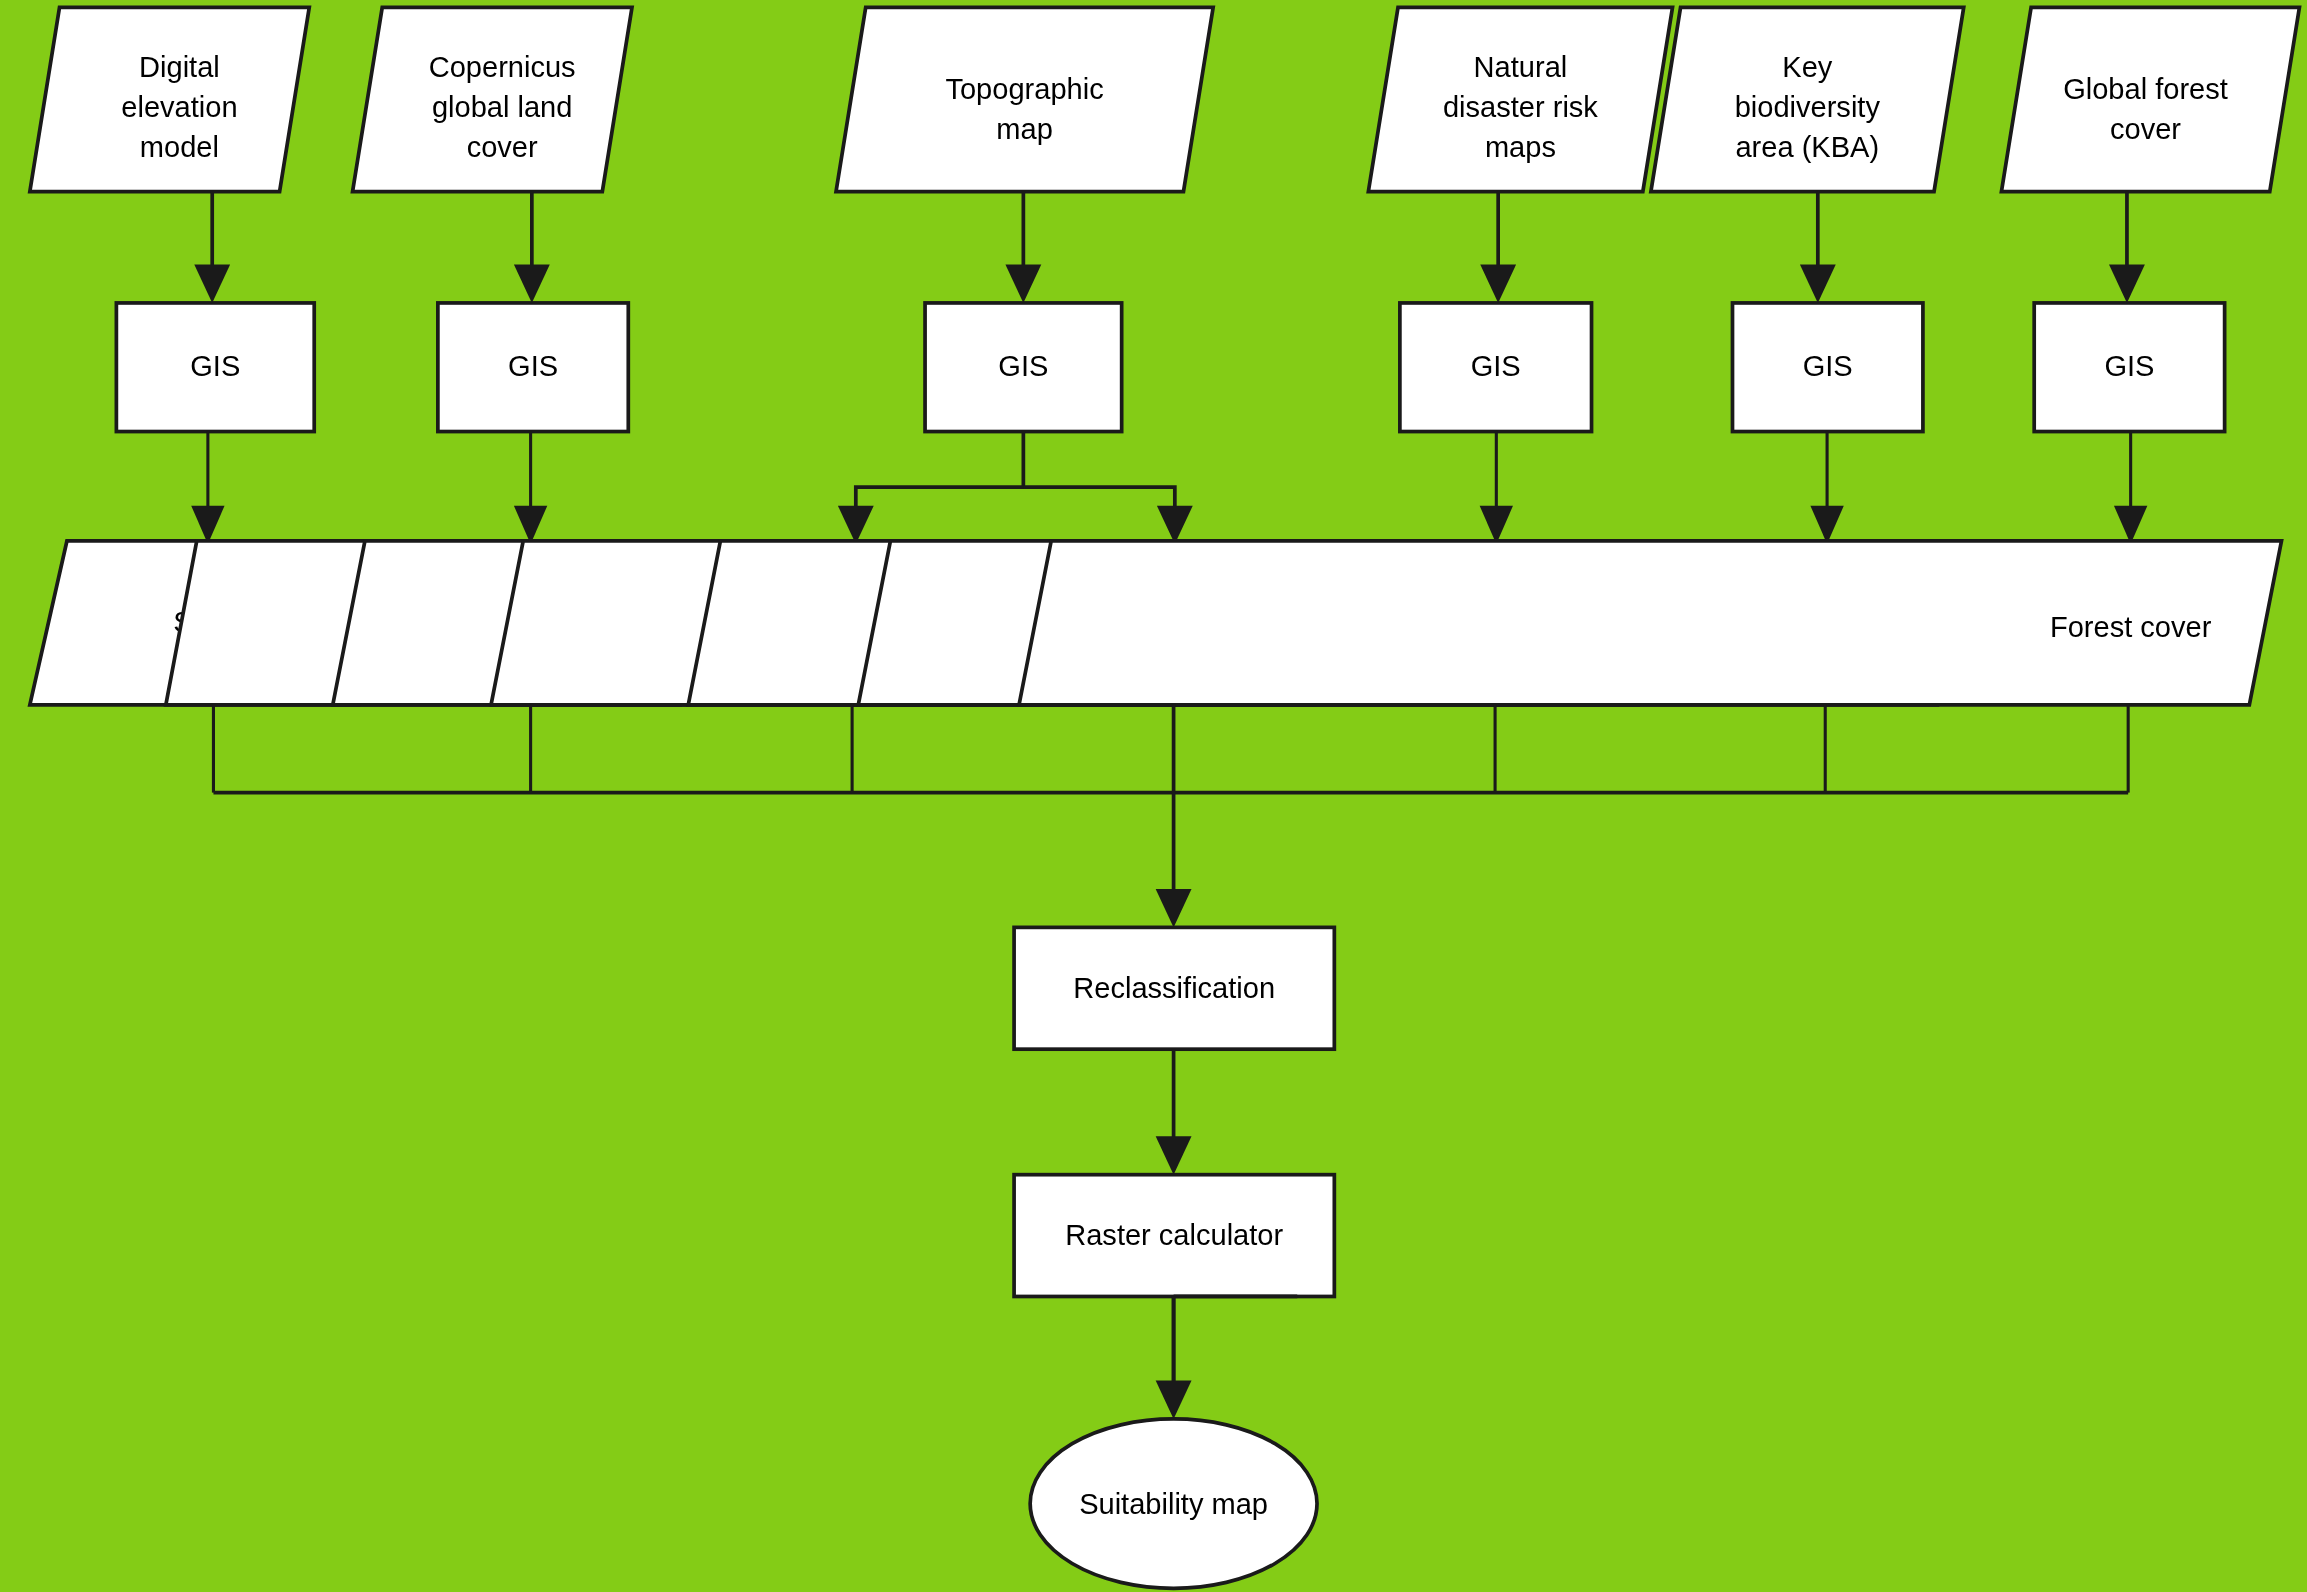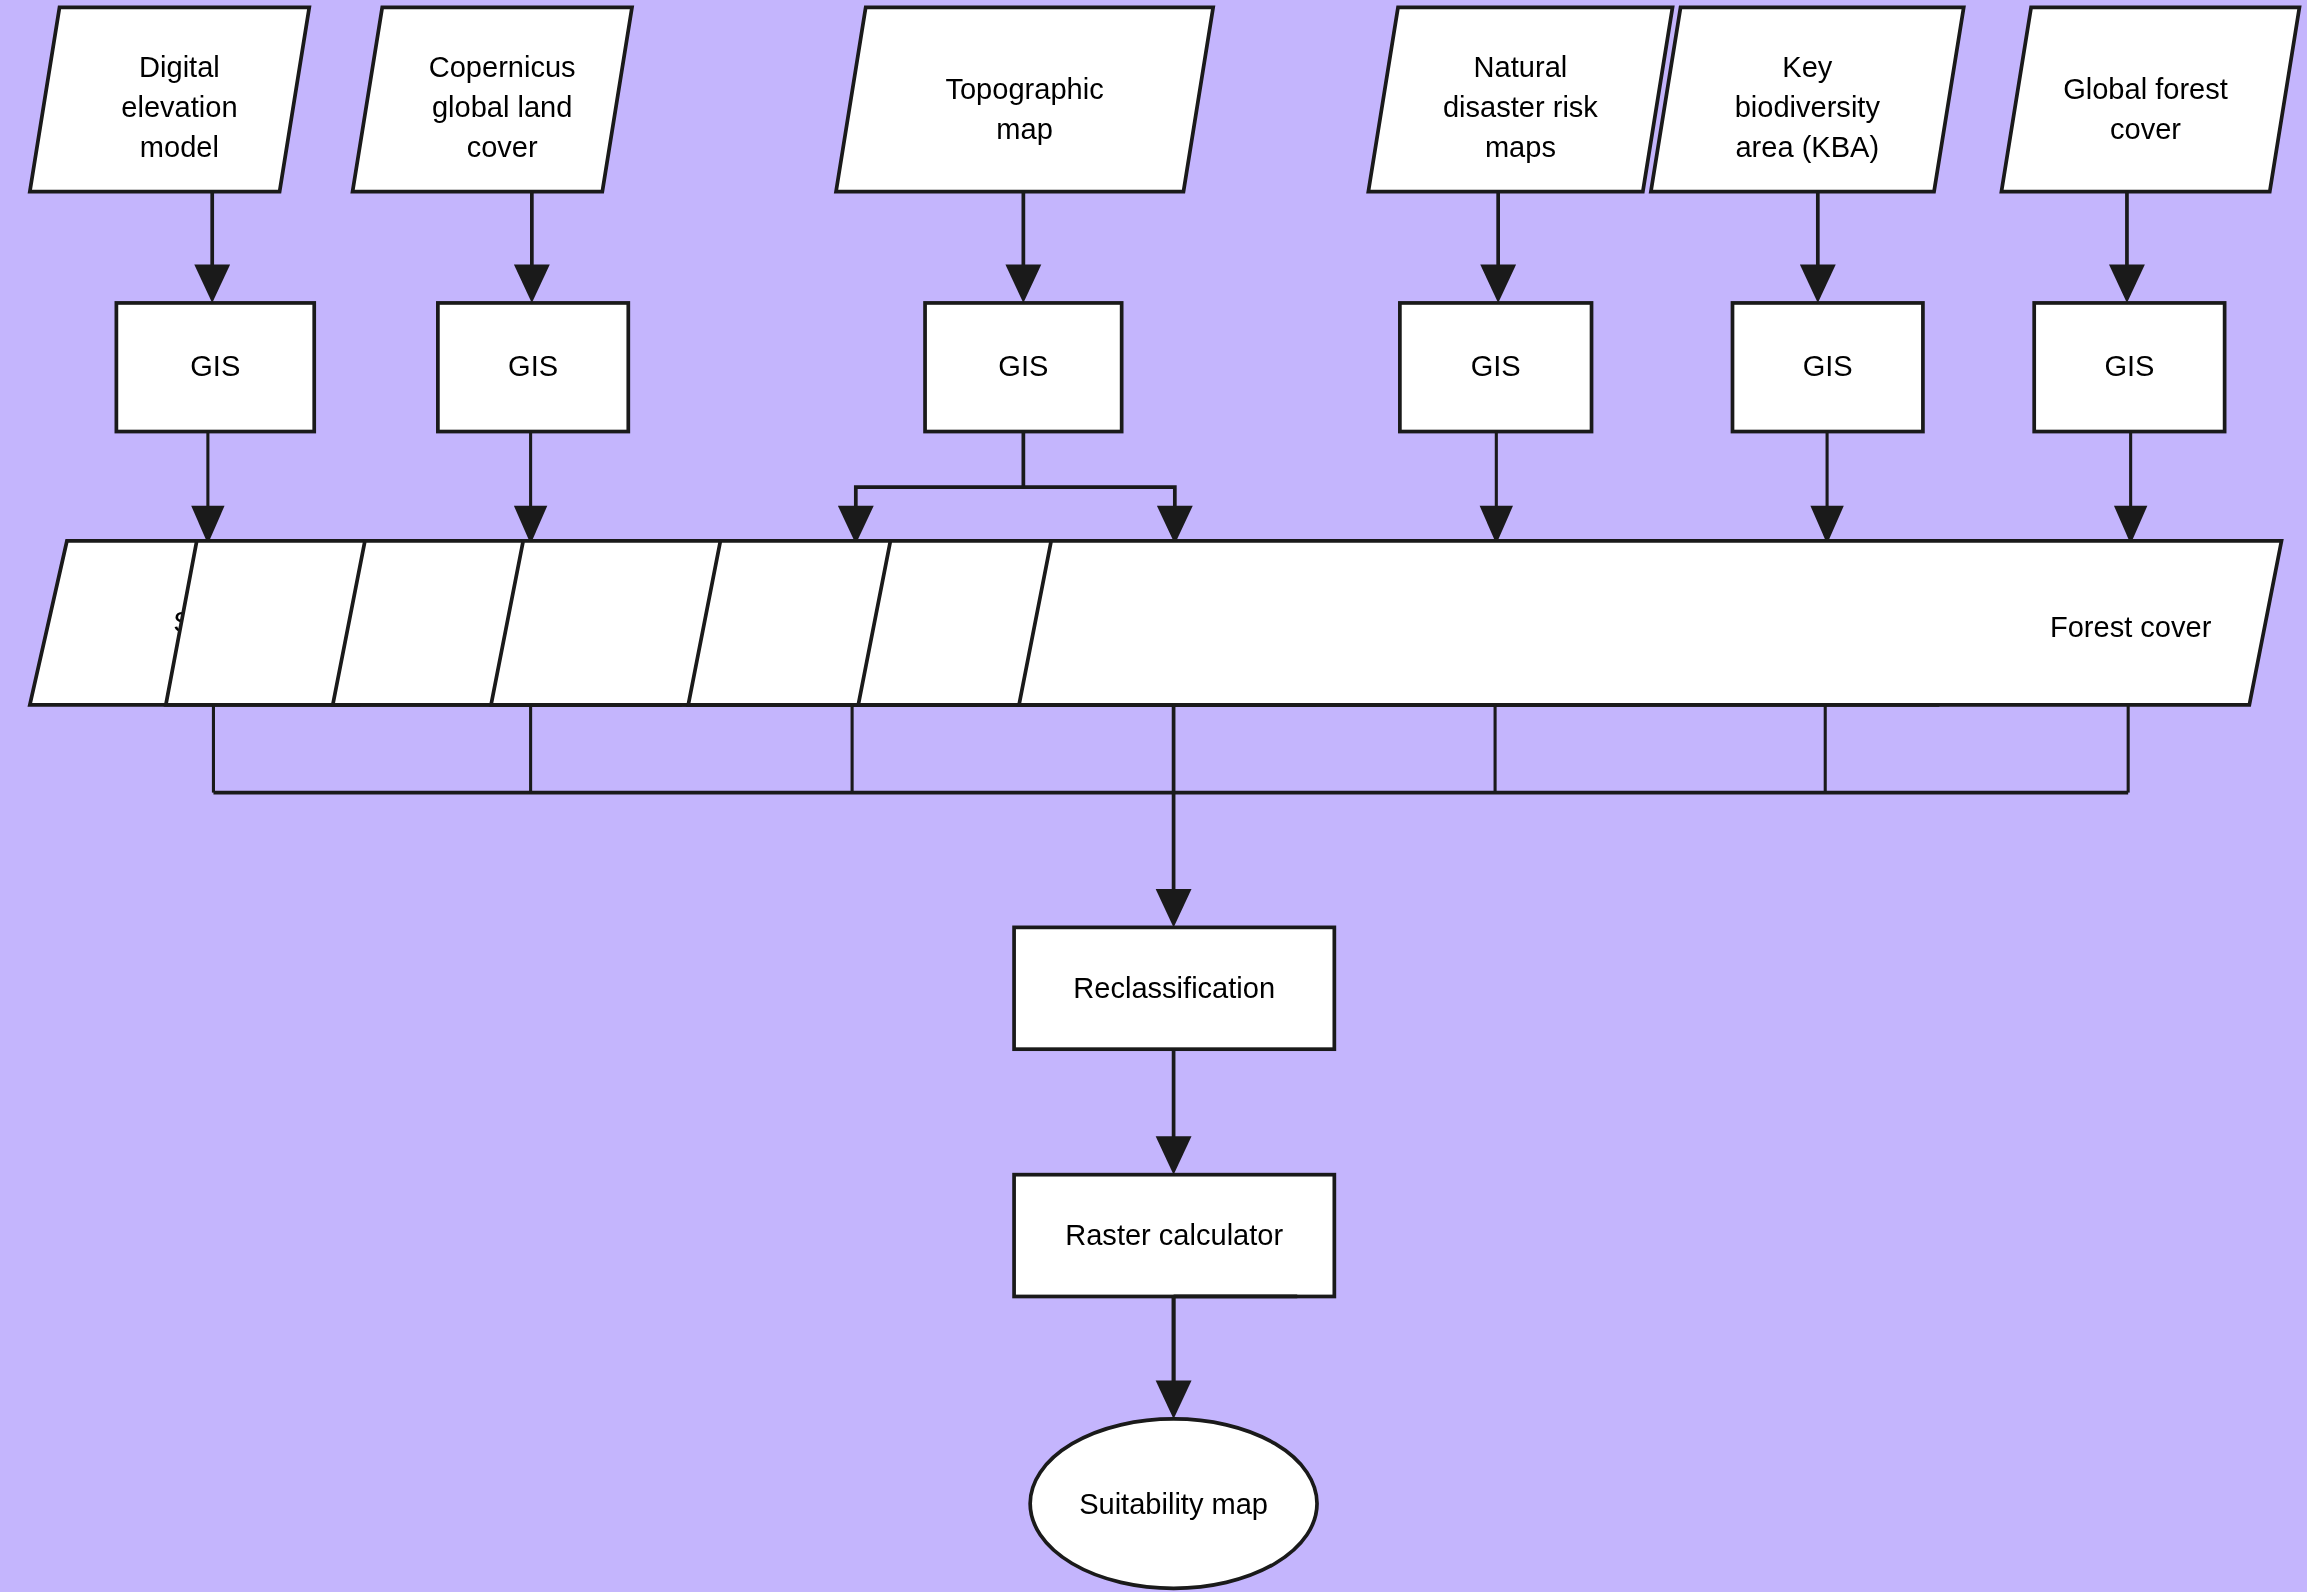--- a/index.html
+++ b/index.html
@@ -4,21 +4,21 @@
 <style>
   html, body {
     margin: 0;
     padding: 0;
     background: #ffffff;
   }
   #diagram-root {
     position: relative;
     width: 2307px;
     height: 1592px;
-    background: #c4b5fd;
+    background: #84cc16;
     font-family: "Liberation Sans", sans-serif;
   }
   svg#flowchart {
     display: block;
     width: 2307px;
     height: 1592px;
   }
   .shape-stroke {
     stroke: #1a1a1a;
     stroke-width: 6;

